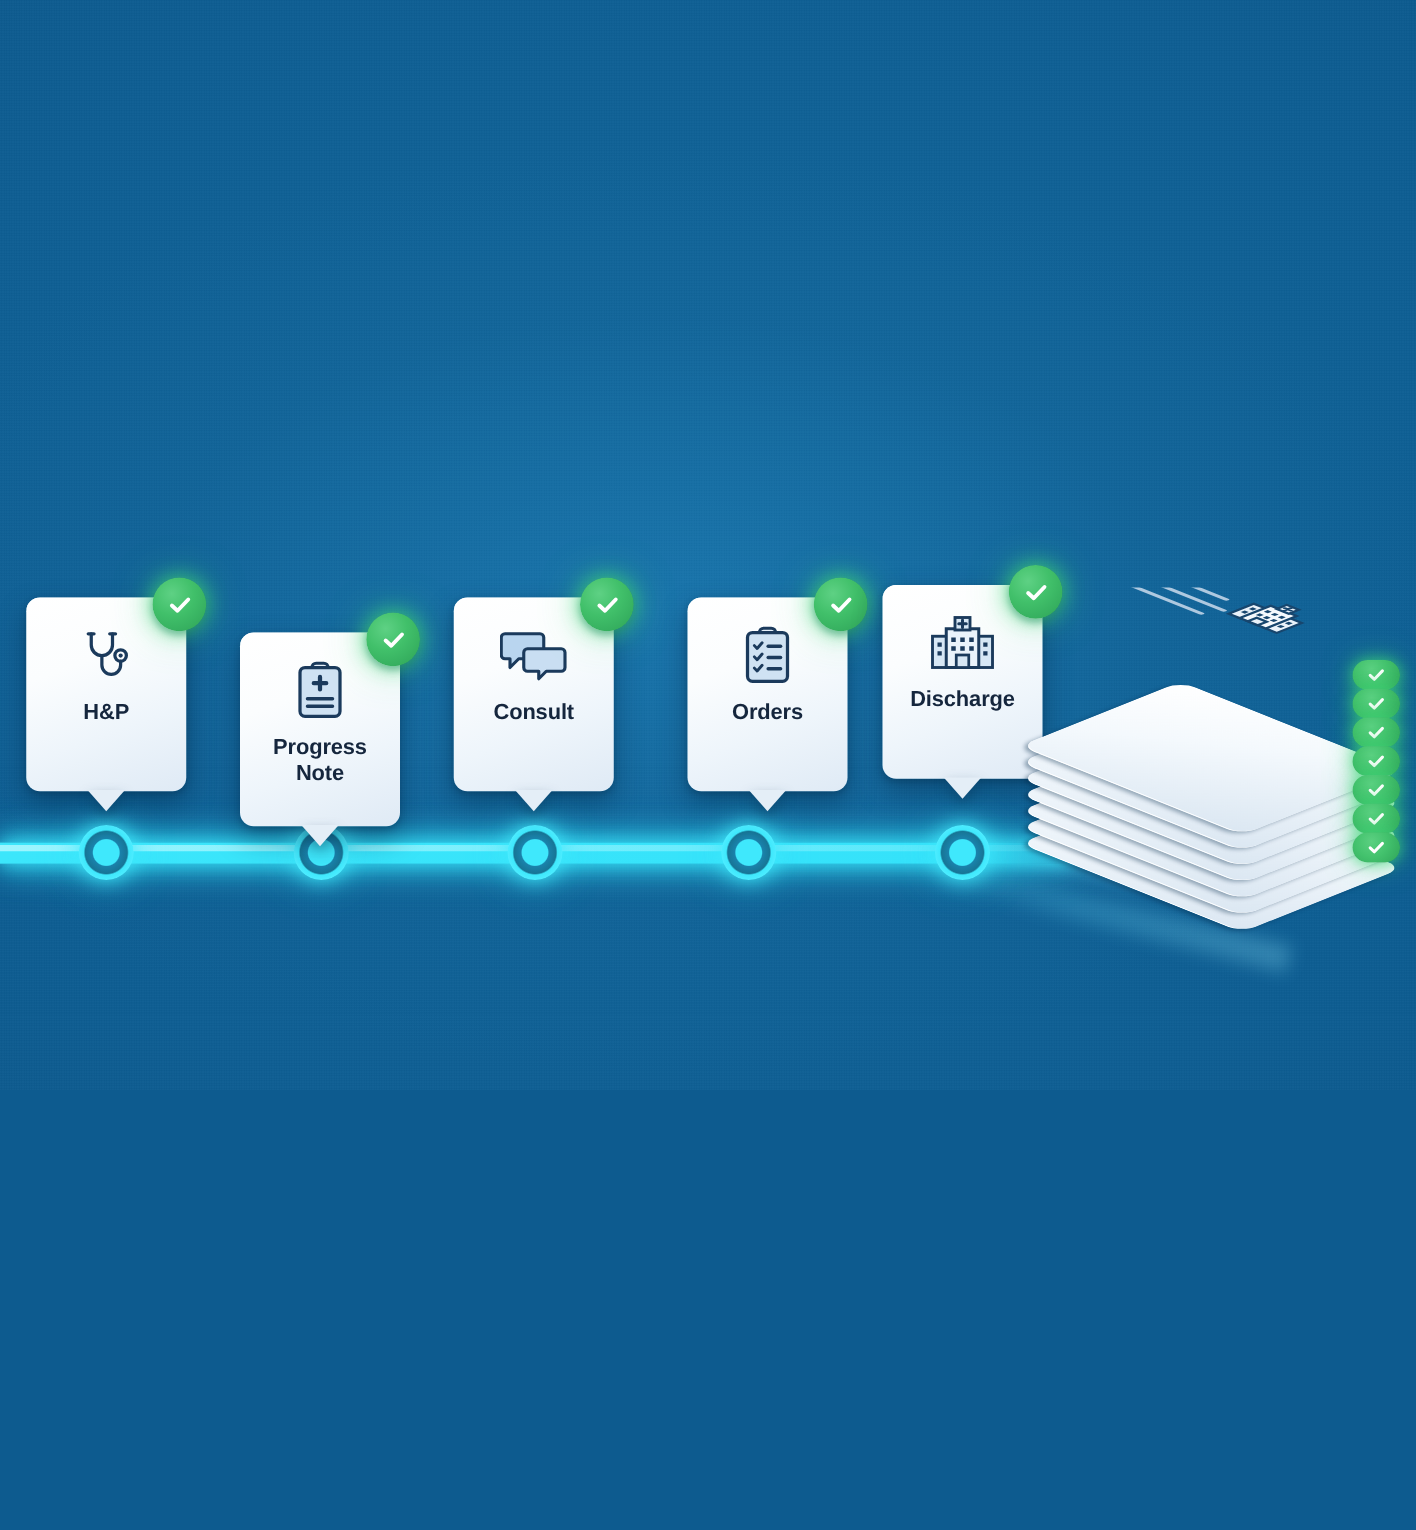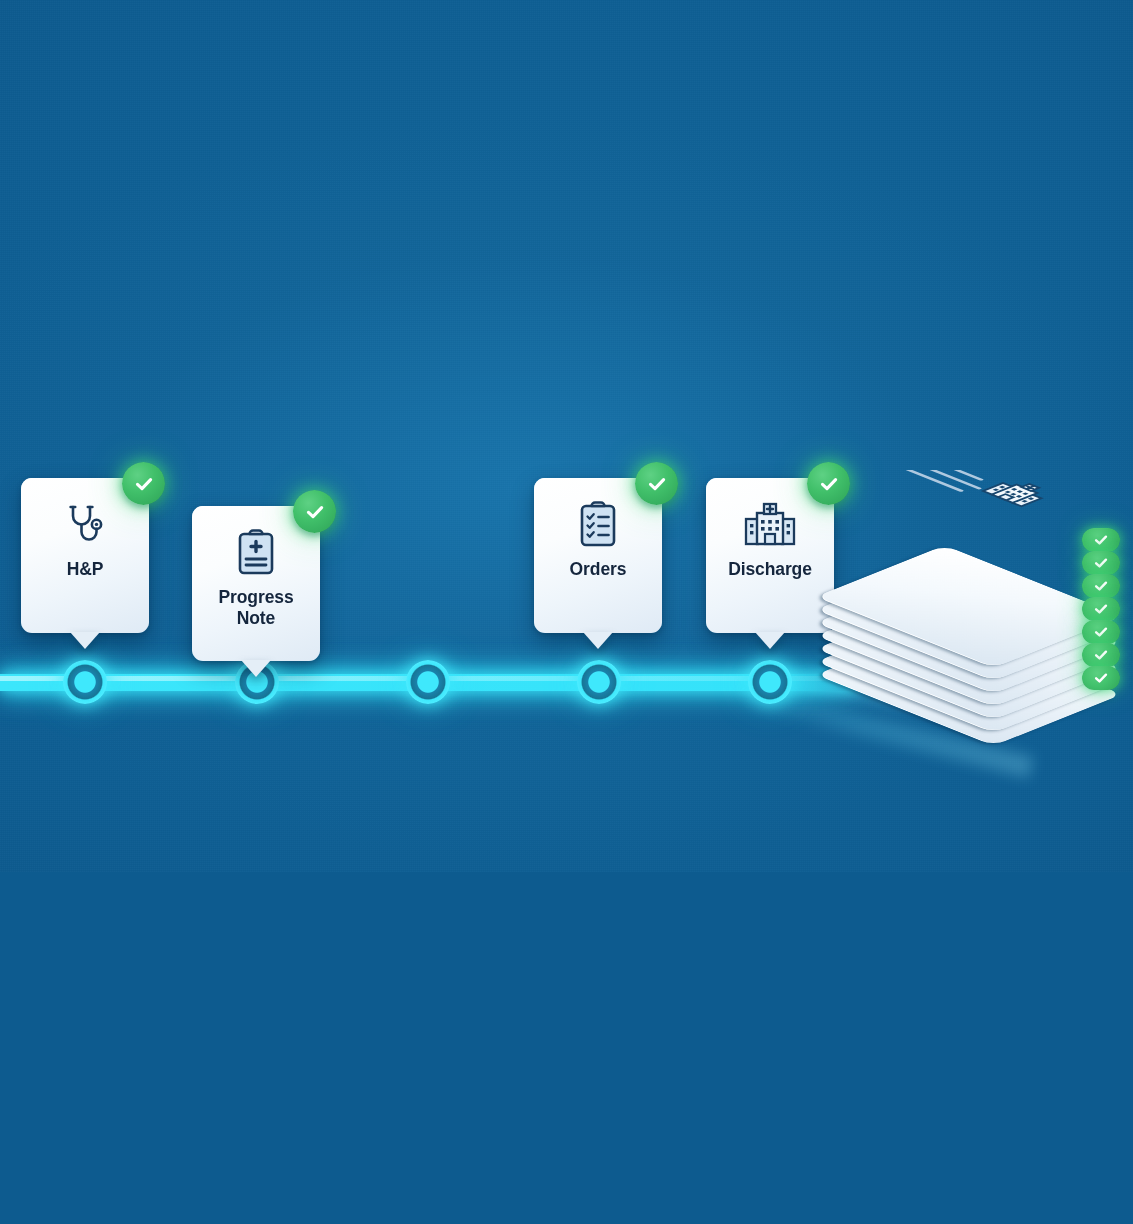--- a/index.html
+++ b/index.html
@@ -244,22 +244,37 @@
       <svg width="46" height="50" viewBox="0 0 46 50">
         <rect x="7" y="7" width="32" height="39" rx="4" fill="#cfe2f3" stroke="#1b3a5c" stroke-width="2.6"></rect>
         <path d="M16.5 7 a3.5 3.5 0 0 1 3.5-3.5 h6 a3.5 3.5 0 0 1 3.5 3.5 z" fill="#e6f0fa" stroke="#1b3a5c" stroke-width="2.4" stroke-linejoin="round"></path>
         <path d="M23 14.5 v10 M18 19.5 h10" stroke="#1b3a5c" stroke-width="3.4" stroke-linecap="round"></path>
         <path d="M13 32 h20 M13 38 h20" stroke="#1b3a5c" stroke-width="2.8" stroke-linecap="round"></path>
       </svg>
     </div>
     <div class="label">Progress<br>Note</div>
   </div>
 
-
-  <div class="card" style="left:534px; top:478px">
+  <div class="card" style="left:363px; top:478px">
+    <div class="tail"></div>
+    <div class="badge">
+      <svg width="24" height="24" viewBox="0 0 24 24">
+        <path d="M5.5 12.4 L10 16.6 L18.6 7.6" fill="none" stroke="#ffffff" stroke-width="3.1" stroke-linecap="round" stroke-linejoin="round"></path>
+      </svg>
+    </div>
+    <div class="icon">
+      <svg width="54" height="46" viewBox="0 0 54 46">
+        <path d="M4 6 h28 a3 3 0 0 1 3 3 v14 a3 3 0 0 1 -3 3 h-17 l-7 7 v-7 h-4 a3 3 0 0 1 -3 -3 V9 a3 3 0 0 1 3 -3 z" fill="#b9d5ef" stroke="#1b3a5c" stroke-width="2.5" stroke-linejoin="round"></path>
+        <path d="M22 18 h27 a3 3 0 0 1 3 3 v12 a3 3 0 0 1 -3 3 h-12 l-6 6 v-6 h-9 a3 3 0 0 1 -3 -3 V21 a3 3 0 0 1 3 -3 z" fill="#c9def2" stroke="#1b3a5c" stroke-width="2.5" stroke-linejoin="round"></path>
+      </svg>
+    </div>
+    <div class="label">Consult</div>
+  </div>
+
+  <div class="card" style="left:550px; top:478px">
     <div class="tail"></div>
     <div class="badge">
       <svg width="24" height="24" viewBox="0 0 24 24">
         <path d="M5.5 12.4 L10 16.6 L18.6 7.6" fill="none" stroke="#ffffff" stroke-width="3.1" stroke-linecap="round" stroke-linejoin="round"></path>
       </svg>
     </div>
     <div class="icon">
       <svg width="46" height="50" viewBox="0 0 46 50">
         <rect x="7" y="7" width="32" height="39" rx="4" fill="#cfe2f3" stroke="#1b3a5c" stroke-width="2.6"></rect>
         <path d="M16.5 7 a3.5 3.5 0 0 1 3.5-3.5 h6 a3.5 3.5 0 0 1 3.5 3.5 z" fill="#e6f0fa" stroke="#1b3a5c" stroke-width="2.4" stroke-linejoin="round"></path>
@@ -271,21 +286,21 @@
         <g stroke="#1b3a5c" stroke-width="2.7" stroke-linecap="round">
           <path d="M23.5 18 h10"></path>
             <path d="M23.5 27 h10"></path>
             <path d="M23.5 36 h10"></path>
         </g>
       </svg>
     </div>
     <div class="label">Orders</div>
   </div>
 
-  <div class="card" style="left:706px; top:478px">
+  <div class="card" style="left:706px; top:468px">
     <div class="tail"></div>
     <div class="badge">
       <svg width="24" height="24" viewBox="0 0 24 24">
         <path d="M5.5 12.4 L10 16.6 L18.6 7.6" fill="none" stroke="#ffffff" stroke-width="3.1" stroke-linecap="round" stroke-linejoin="round"></path>
       </svg>
     </div>
     <div class="icon">
       <svg width="56" height="48" viewBox="0 0 56 48">
         <rect x="4" y="19" width="12" height="25" fill="#d7e7f5" stroke="#1b3a5c" stroke-width="2.3"></rect>
         <rect x="40" y="19" width="12" height="25" fill="#d7e7f5" stroke="#1b3a5c" stroke-width="2.3"></rect>

